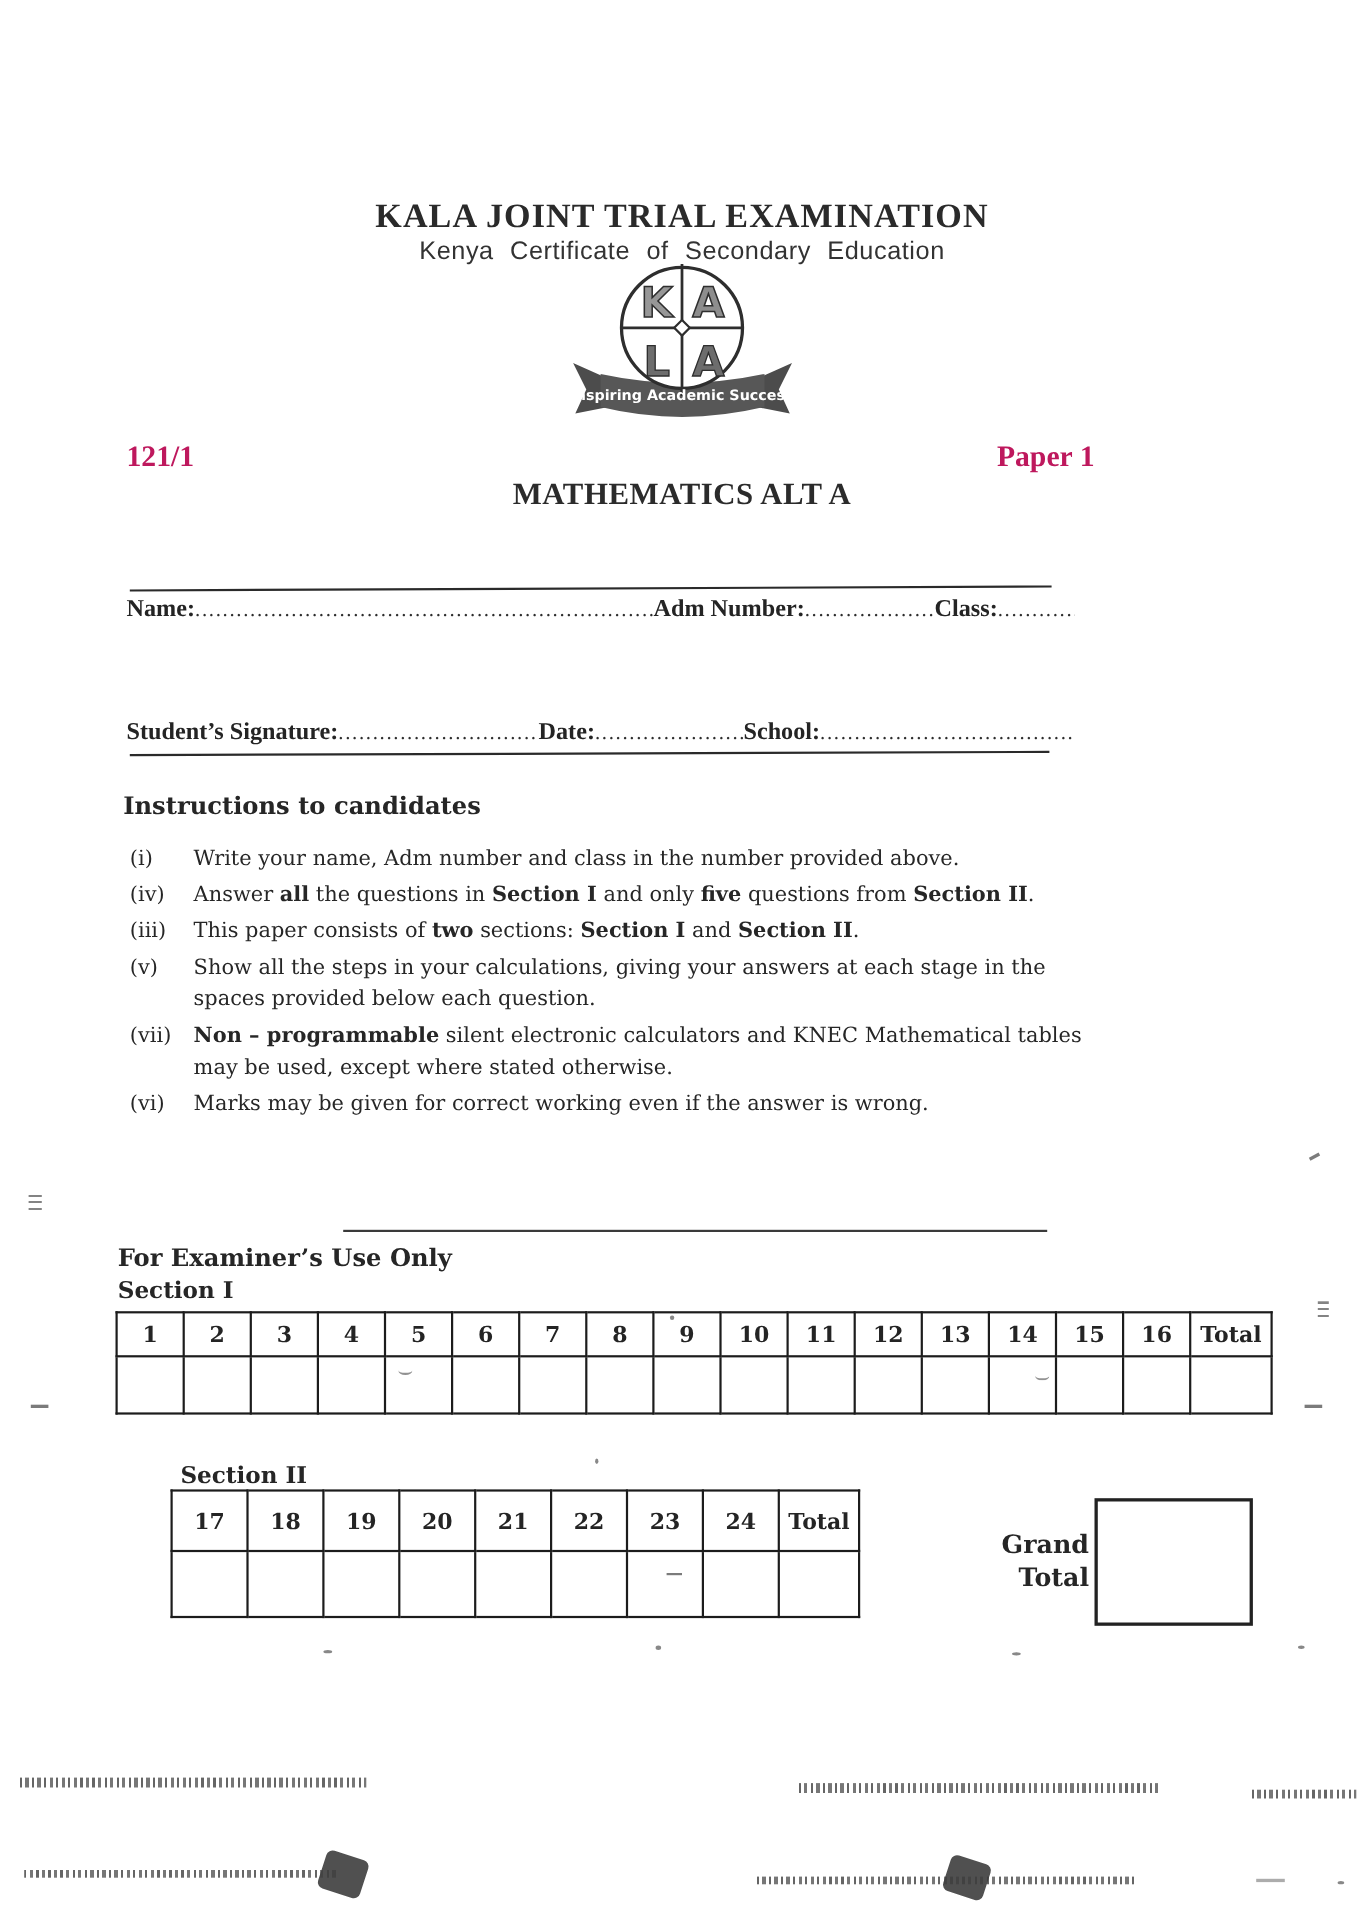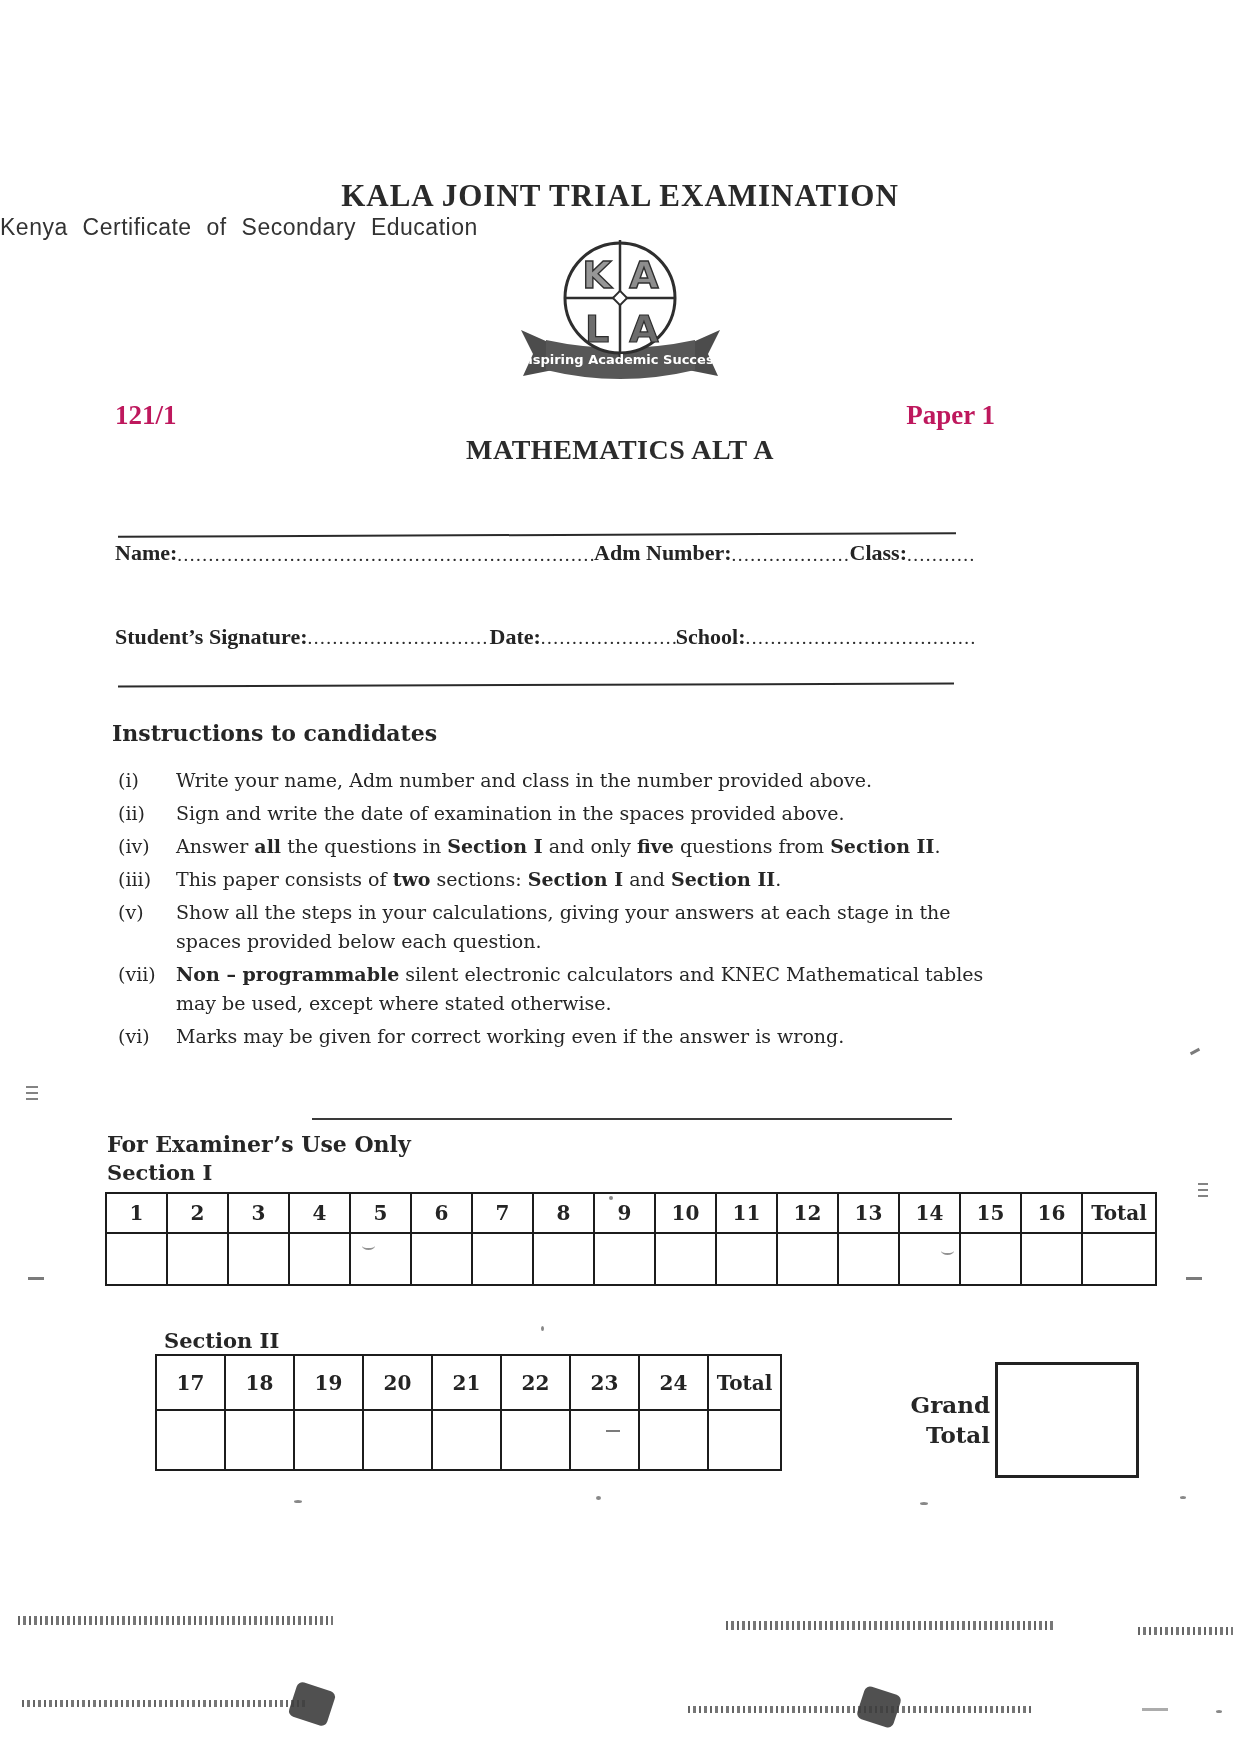--- a/index.html
+++ b/index.html
@@ -4,38 +4,38 @@
 <style>
   html,body{margin:0;padding:0;background:#e8e8e8;}
   .page{
     position:relative;width:1240px;height:1753px;margin:0 auto;
     background:#ffffff;overflow:hidden;
     font-family:"Liberation Serif",serif;color:#1e1e1e;
   }
   
   .title{position:absolute;top:178px;left:0;width:100%;text-align:center;
     font-size:31px;font-weight:bold;letter-spacing:1px;color:#2a2a2a;}
-  .subtitle{position:absolute;top:214px;left:0;width:100%;
+  .subtitle{position:absolute;top:214px;left:0;width:100%;text-align:center;
     font-family:"Liberation Sans",sans-serif;font-size:23px;color:#333;
     word-spacing:8px;letter-spacing:.5px;}
   .logo-wrap{position:absolute;top:238px;left:0;width:100%;text-align:center;}
   
   .code-row{position:absolute;top:400px;left:115px;width:880px;display:flex;justify-content:space-between;}
   .paper-code,.paper-label{font-size:27px;font-weight:bold;color:#be185d;}
   .subject{position:absolute;top:434px;left:0;width:100%;text-align:center;
     font-size:28px;font-weight:bold;letter-spacing:.5px;color:#2b2b2b;}
   .session{position:absolute;top:470px;left:0;width:100%;text-align:center;
     font-size:26px;font-weight:bold;color:#2b2b2b;}
   .hr1{position:absolute;top:534px;left:118px;width:838px;height:2px;background:#2a2a2a;transform:rotate(-.25deg);}
   .hr2{position:absolute;top:684px;left:118px;width:836px;height:2px;background:#2a2a2a;transform:rotate(-.2deg);}
   .hr3{position:absolute;top:1118px;left:312px;width:640px;height:2px;background:#3a3a3a;}
   
   .fields{position:absolute;left:115px;width:862px;display:flex;align-items:baseline;white-space:nowrap;}
   .fields.line1{top:540px;align-items:flex-end;}
-  .fields.line2{top:624px;justify-content:center;}
+  .fields.line2{top:652px;justify-content:center;}
   .f-label{font-weight:bold;font-size:22px;color:#242424;flex:0 0 auto;}
   .f-dots{font-size:19px;letter-spacing:1.5px;color:#2d2d2d;overflow:hidden;flex:0 0 auto;}
   .f-dots.grow{flex:1 1 auto;}
   
   .inst-head{position:absolute;top:720px;left:112px;
     font-family:"DejaVu Serif",serif;font-size:22px;font-weight:bold;color:#262626;}
   .inst-list{position:absolute;top:766px;left:118px;width:888px;margin:0;padding:0;list-style:none;
     font-family:"DejaVu Serif",serif;font-size:19px;color:#262626;}
   .inst-list li{display:flex;margin-bottom:4px;line-height:29px;}
   .inst-num{flex:0 0 58px;}
@@ -125,24 +125,20 @@
       <span class="f-dots grow">................................................</span>
     </div>
 
   <div class="hr2"></div>
 
   <div class="inst-head">Instructions to candidates</div>
   <ul class="inst-list" id="inst-list">
       <li>
         <span class="inst-num">(i)</span>
         <span class="inst-text"><span>Write your name, Adm number and class in the number provided above.</span></span>
-      </li>
-      <li>
-        <span class="inst-num">(ii)</span>
-        <span class="inst-text"><span>Sign and write the date of examination in the spaces provided above.</span></span>
       </li>
       <li>
         <span class="inst-num">(iv)</span>
         <span class="inst-text"><span>Answer </span><b>all</b><span> the questions in </span><b>Section I</b><span> and only </span><b>five</b><span> questions from </span><b>Section II</b><span>.</span></span>
       </li>
       <li>
         <span class="inst-num">(iii)</span>
         <span class="inst-text"><span>This paper consists of </span><b>two</b><span> sections: </span><b>Section I</b><span> and </span><b>Section II</b><span>.</span></span>
       </li>
       <li>

